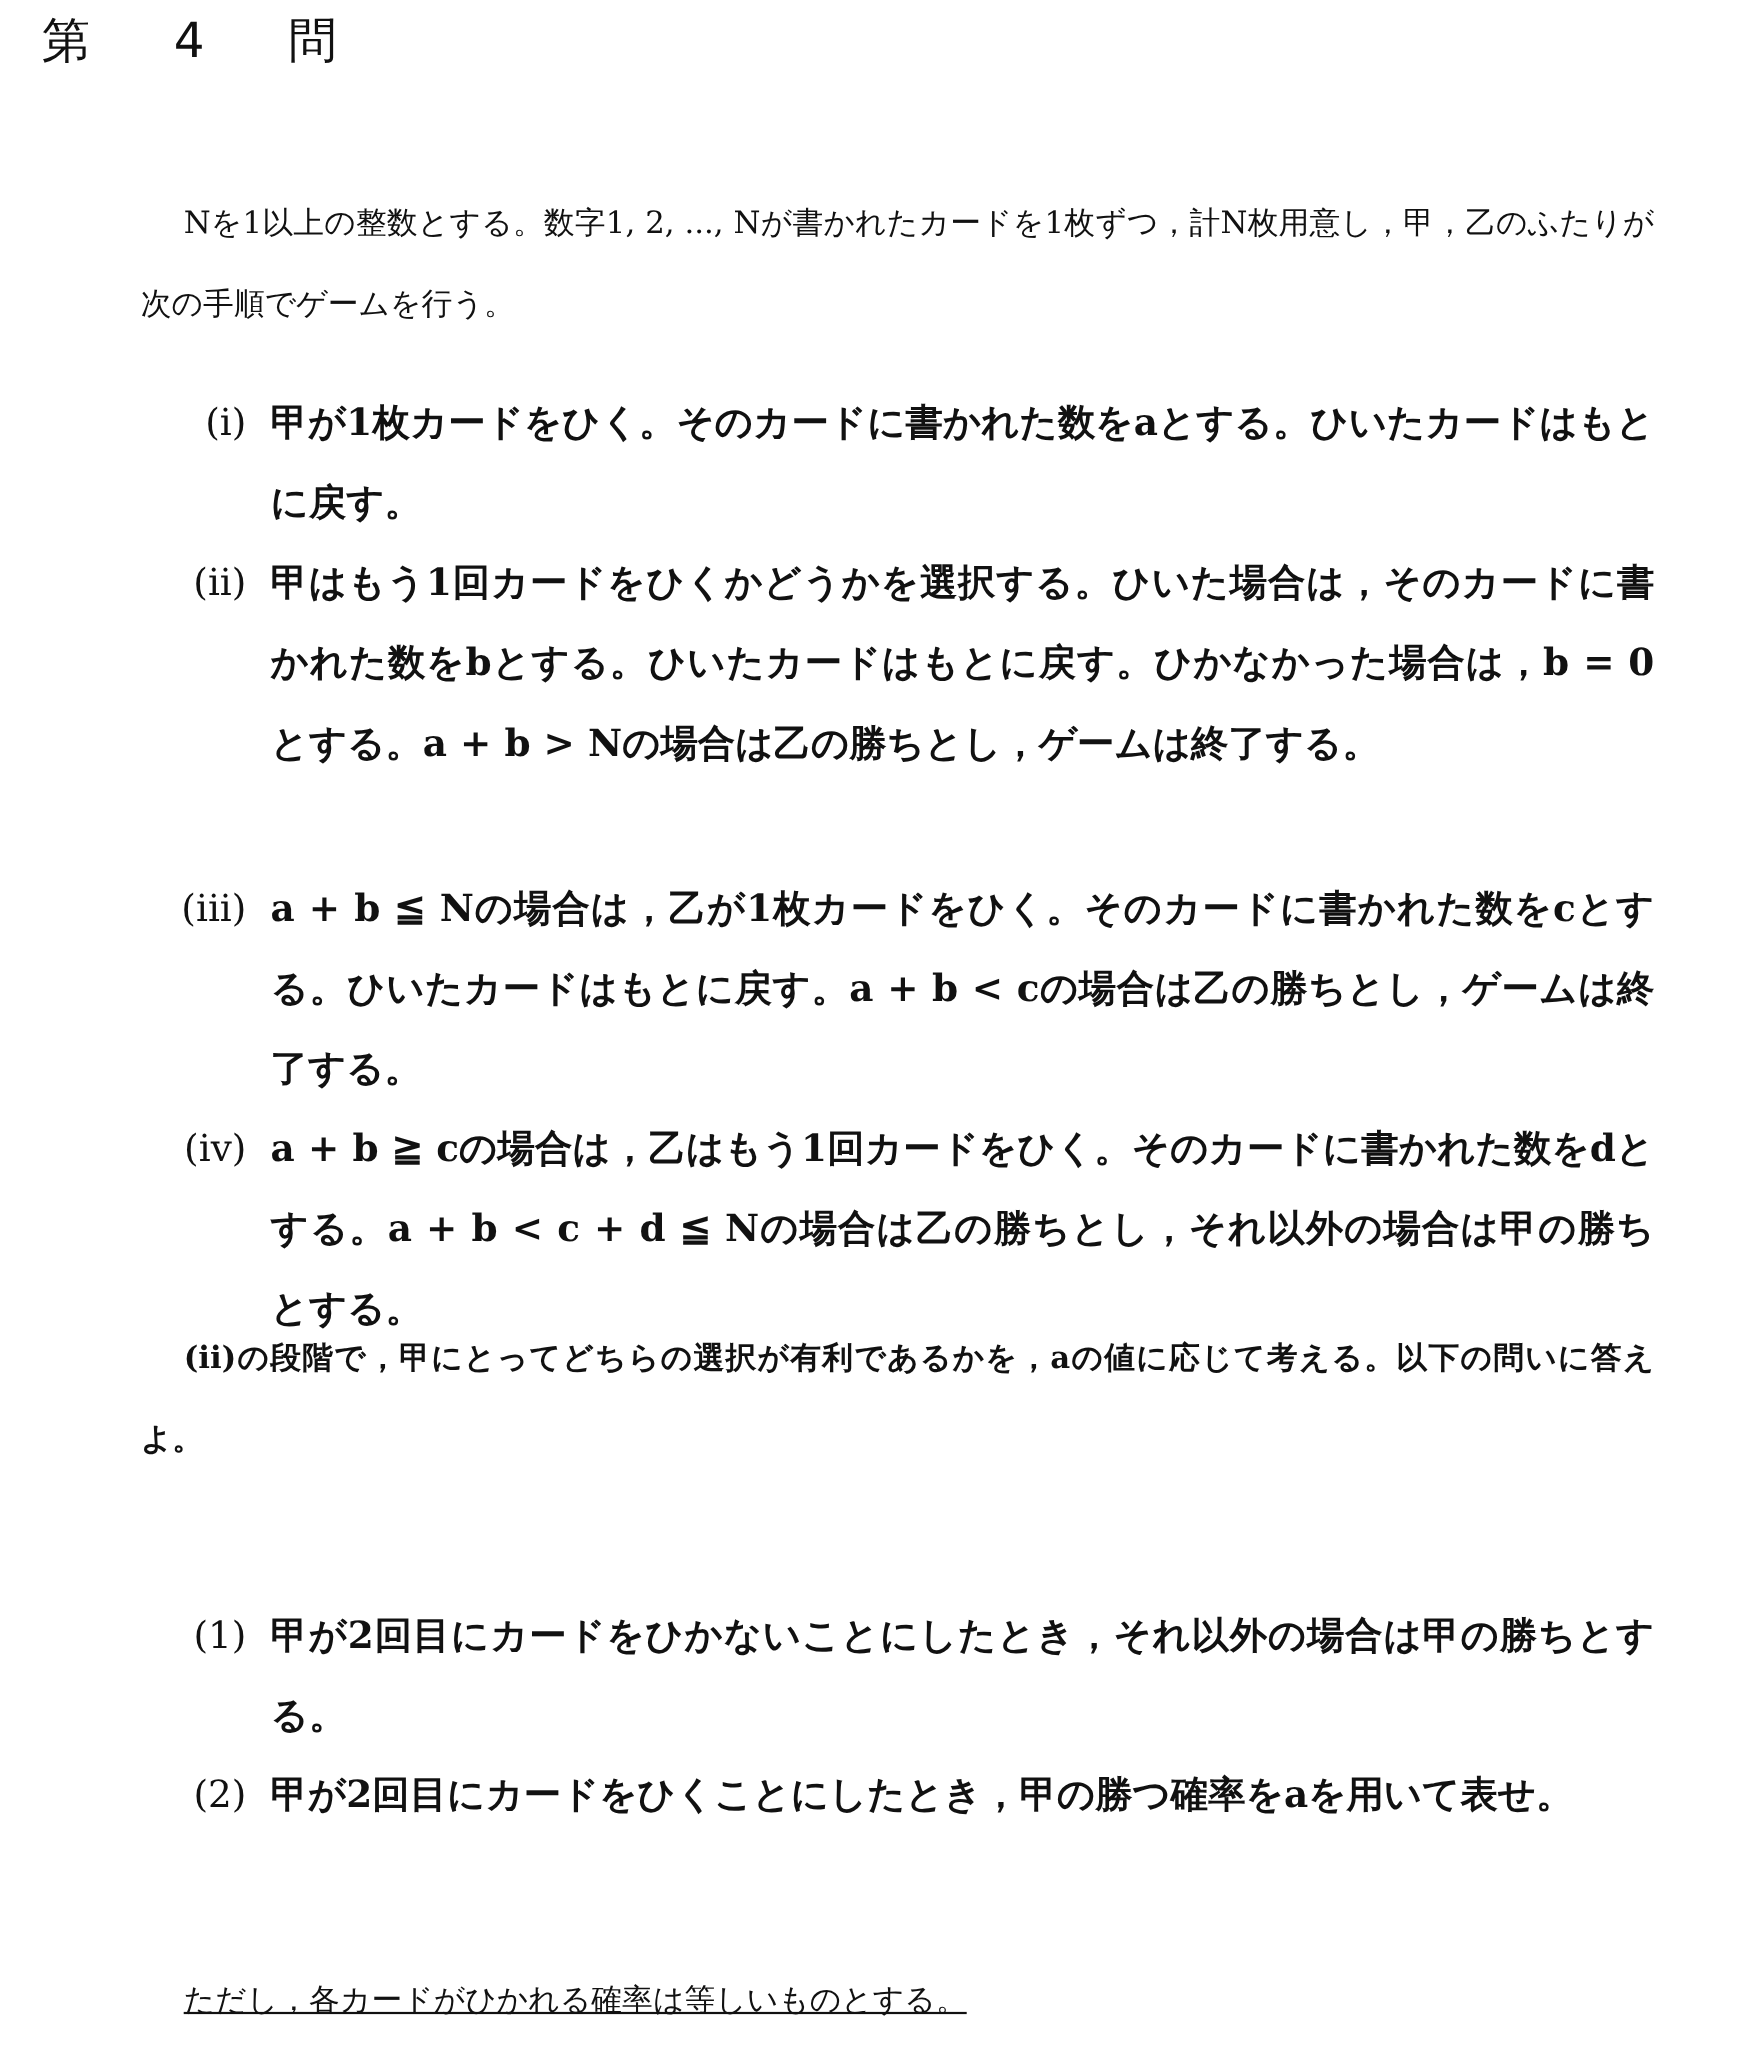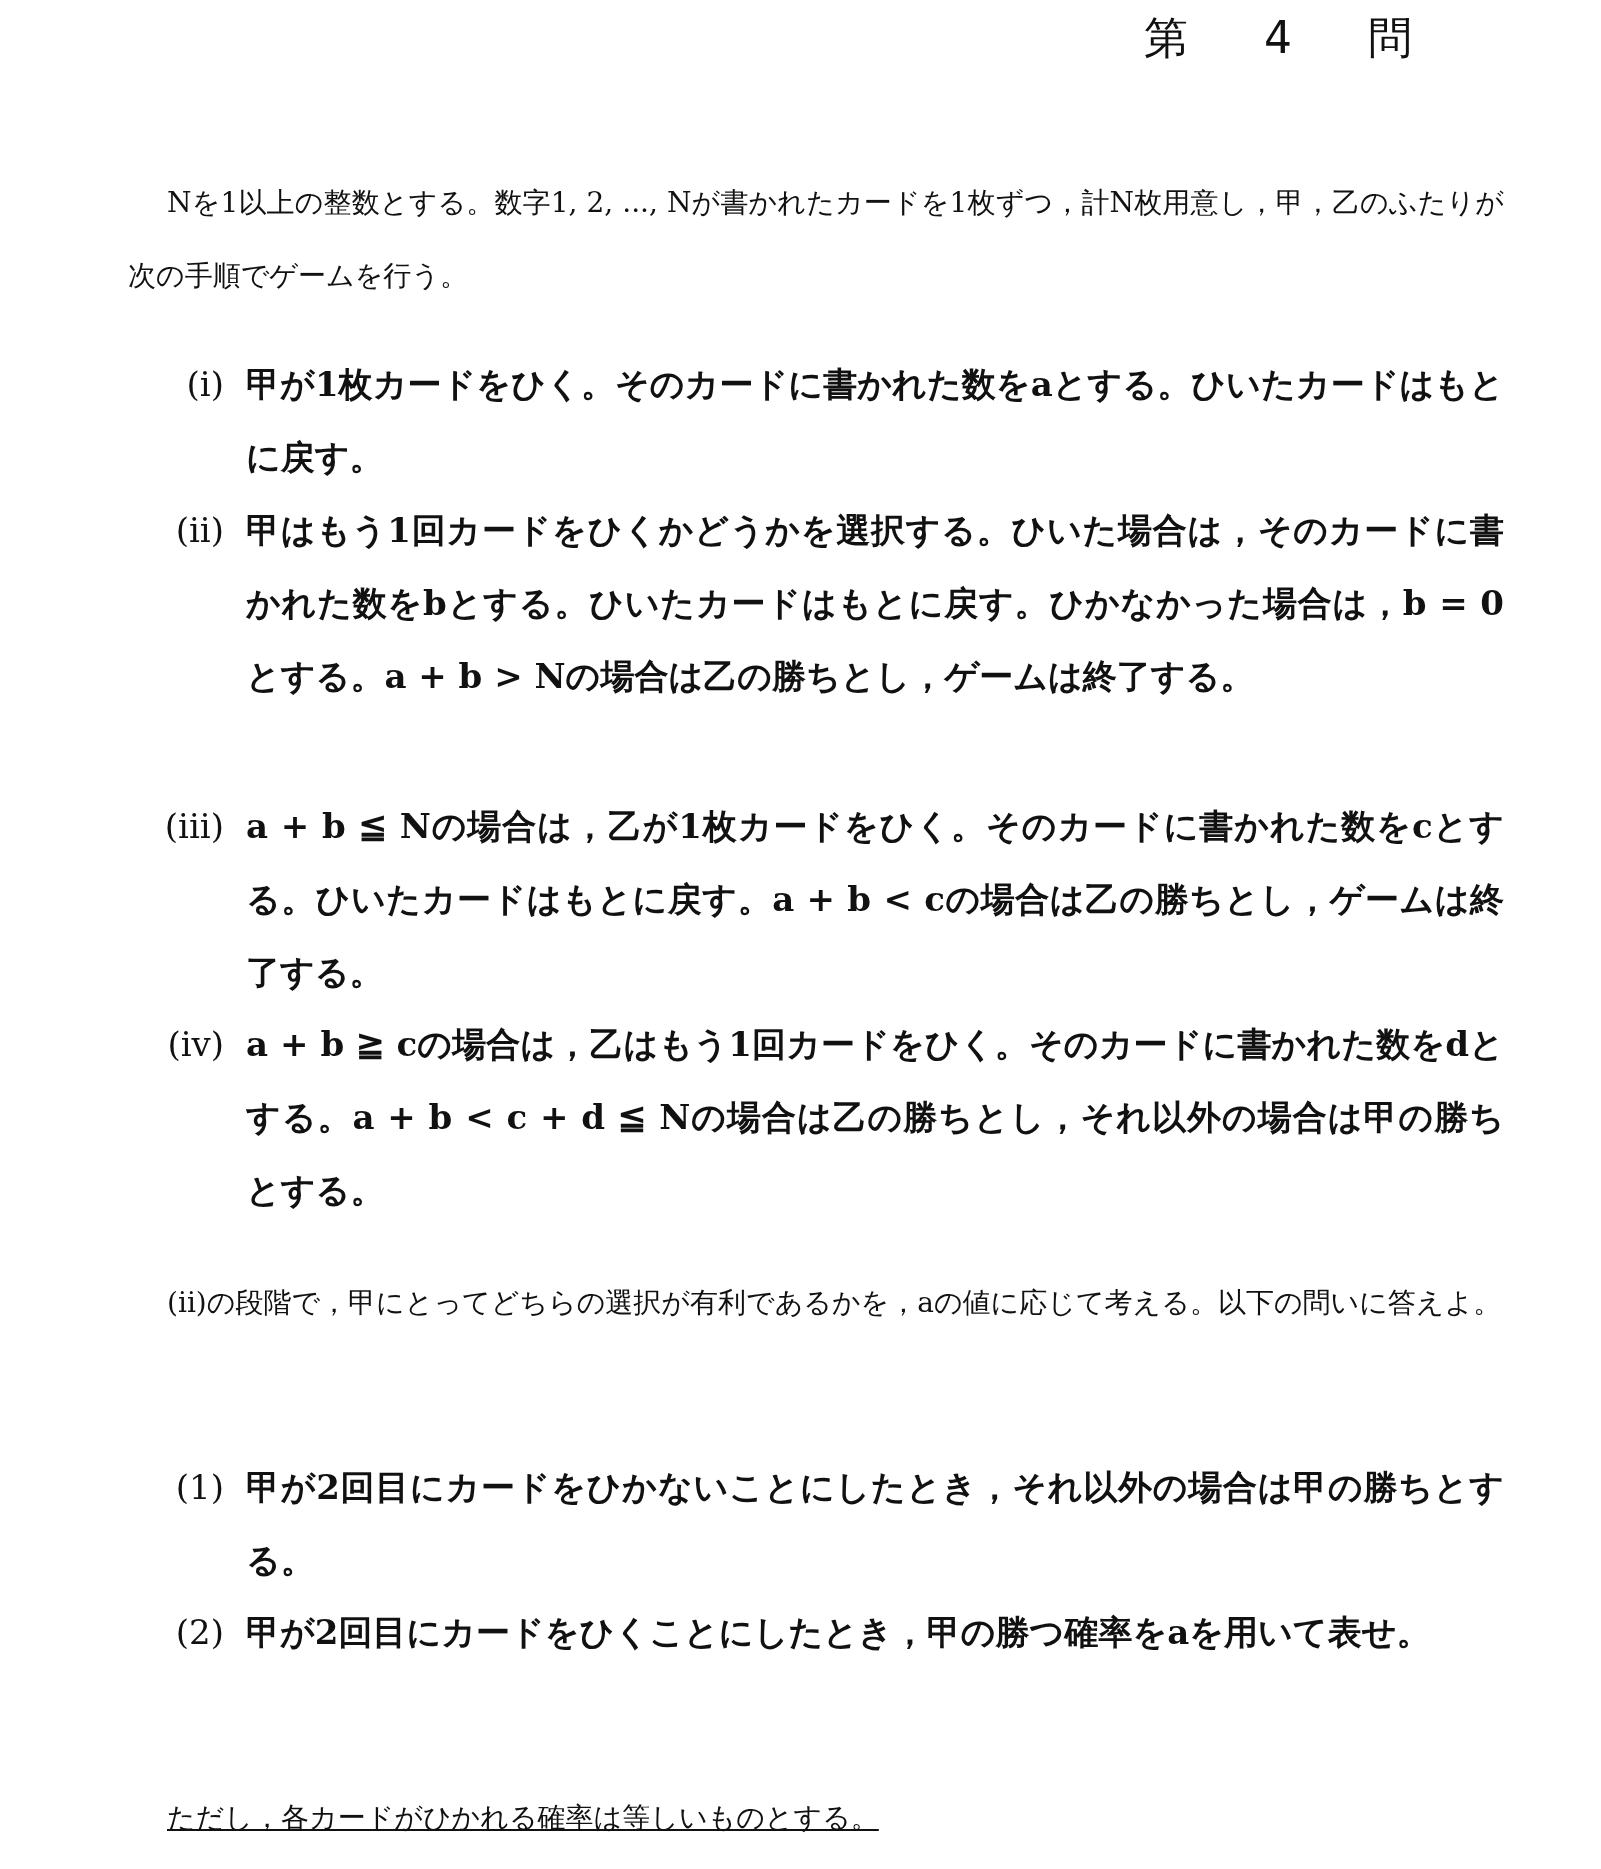--- a/index.html
+++ b/index.html
@@ -1,18 +1,18 @@
 <!DOCTYPE html>
 <html><head>
 <meta charset="utf-8">
 <style>
   html, body { margin:0; padding:0; background:#ffffff; }
   body { width:1601px; height:1869px; position:relative; overflow:hidden;
          font-family:"DejaVu Serif","Liberation Serif",serif; color:#111111; }
-  .title { position:absolute; top:12px; left:0; width:1450px; text-align:right;
+  .title { position:absolute; top:12px; left:0; width:1450px; text-align:left;
            font-family:"DejaVu Sans","Liberation Sans",sans-serif; font-size:44px; line-height:52px; }
   .title span { display:inline-block; margin:0 38px; }
   .page { position:absolute; left:128px; width:1376px; top:0; }
   .para { position:absolute; left:0; width:1376px; font-size:28px; line-height:73px; text-align:justify; }
   .para .indent { display:inline-block; width:39px; }
   .item { position:absolute; left:0; width:1376px; font-size:34px; line-height:73px; }
   .item .lbl { position:absolute; left:0; width:96px; text-align:right; }
   .item .txt { position:absolute; left:118px; width:1258px; text-align:justify;font-weight:bold; }
 </style>
 </head>
@@ -35,21 +35,21 @@
   </div>
   <div class="item" style="top:790px;">
     <span class="lbl">(iii)</span>
     <span class="txt">a + b ≦ Nの場合は，乙が1枚カードをひく。そのカードに書かれた数をcとする。ひいたカードはもとに戻す。a + b &lt; cの場合は乙の勝ちとし，ゲームは終了する。</span>
   </div>
   <div class="item" style="top:1008px;">
     <span class="lbl">(iv)</span>
     <span class="txt">a + b ≧ cの場合は，乙はもう1回カードをひく。そのカードに書かれた数をdとする。a + b &lt; c + d ≦ Nの場合は乙の勝ちとし，それ以外の場合は甲の勝ちとする。</span>
   </div>
 
-  <div class="para" style="top:1266px;"><span class="indent"></span><span>(ii)の段階で，甲にとってどちらの選択が有利であるかを，aの値に応じて考える。以下の問いに答えよ。</span></div>
+  <div class="para" style="top:1198px;font-weight:bold;"><span class="indent"></span><span>(ii)の段階で，甲にとってどちらの選択が有利であるかを，aの値に応じて考える。以下の問いに答えよ。</span></div>
 
   <div class="item" style="top:1451px;">
     <span class="lbl">(1)</span>
     <span class="txt">甲が2回目にカードをひかないことにしたとき，それ以外の場合は甲の勝ちとする。</span>
   </div>
   <div class="item" style="top:1596px;">
     <span class="lbl">(2)</span>
     <span class="txt">甲が2回目にカードをひくことにしたとき，甲の勝つ確率をaを用いて表せ。</span>
   </div>
 

